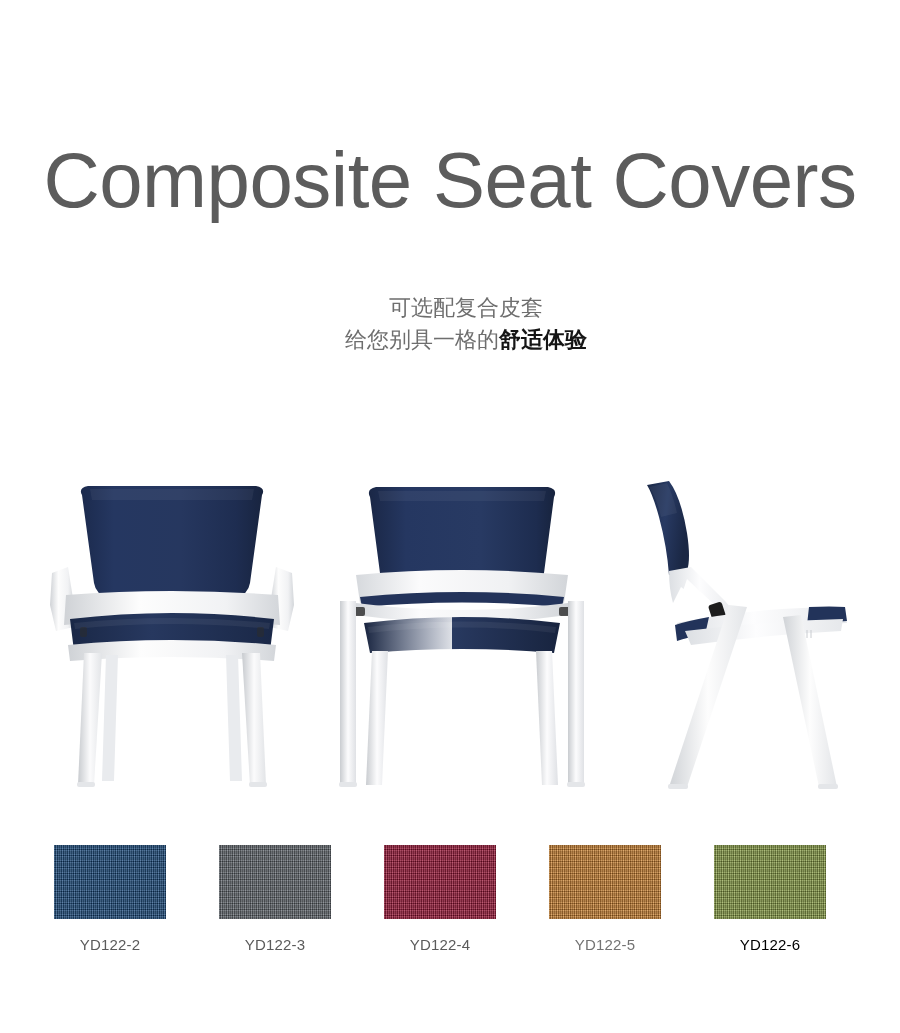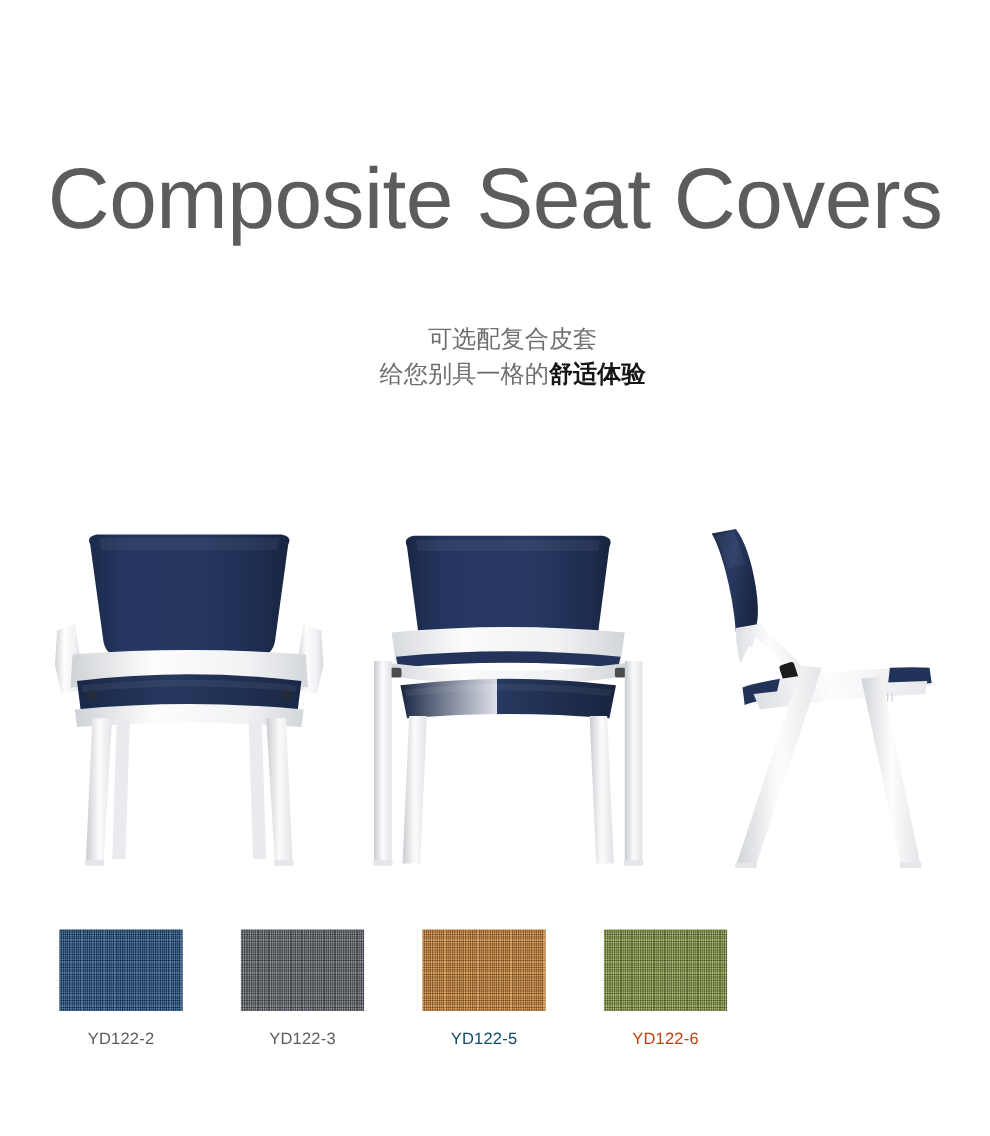--- a/index.html
+++ b/index.html
@@ -336,26 +336,30 @@
     <div class="swatch-item">
       <div class="swatch-chip" id="chip-0" style="background: rgb(19, 71, 126);"></div>
       <div class="swatch-label" style="color: rgb(91, 91, 91);">YD122-2</div>
     </div>
 
     <div class="swatch-item">
       <div class="swatch-chip" id="chip-1" style="background: rgb(96, 102, 109);"></div>
       <div class="swatch-label" style="color: rgb(91, 91, 91);">YD122-3</div>
     </div>
 
+    <div class="swatch-item">
+      <div class="swatch-chip" id="chip-2" style="background: rgb(158, 15, 51);"></div>
+      <div class="swatch-label" style="color: rgb(91, 91, 91);">YD122-4</div>
+    </div>
 
     <div class="swatch-item">
       <div class="swatch-chip" id="chip-3" style="background: rgb(212, 132, 44);"></div>
-      <div class="swatch-label" style="color: #0c4a6e;">YD122-5</div>
+      <div class="swatch-label" style="color: #737373;">YD122-5</div>
     </div>
 
     <div class="swatch-item">
       <div class="swatch-chip" id="chip-4" style="background: rgb(139, 162, 67);"></div>
-      <div class="swatch-label" style="color: #c2410c; text-align: center;">YD122-6</div>
+      <div class="swatch-label" style="color: #000000; text-align: center;">YD122-6</div>
     </div>
 
   </div>
 
 </div>
 
 </body></html>

